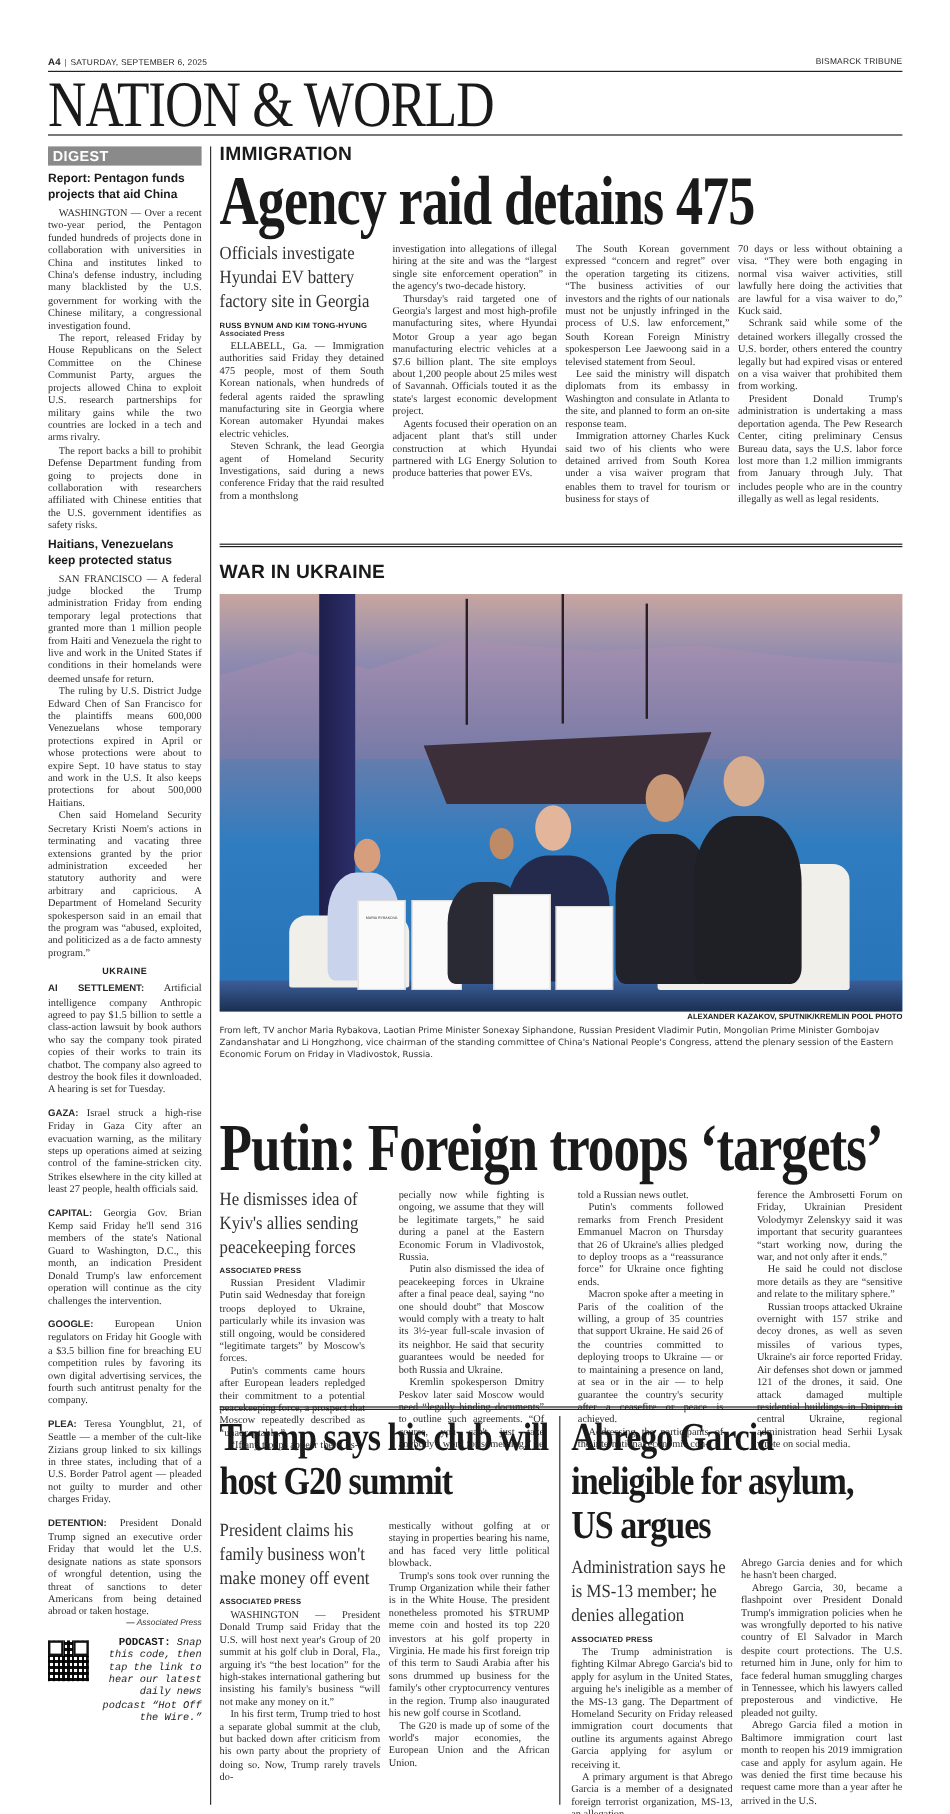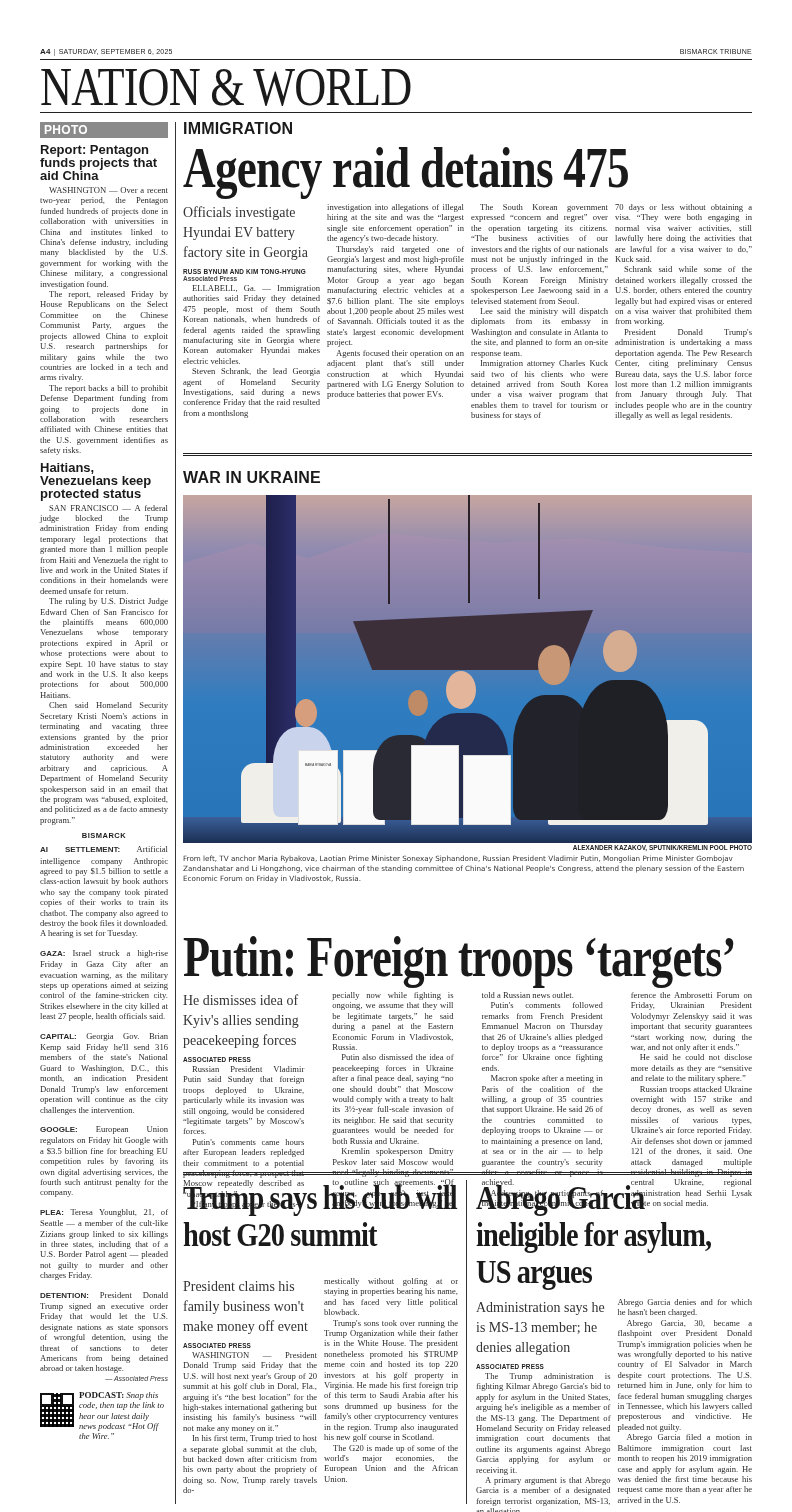--- a/index.html
+++ b/index.html
@@ -11,35 +11,35 @@
   .folio .pg { font-weight: bold; font-size: 8px; }
   .folio .sep { margin: 0 3px; color: #555; }
   .rule-top { position: absolute; left: 40px; top: 59px; width: 712px; height: 1px; background: #222; }
   .section-title { position: absolute; left: 40px; top: 59px; font-family: "Liberation Serif", serif; font-size: 54px; letter-spacing: -1px; line-height: 56px; font-weight: normal; transform: scaleX(0.82); transform-origin: left center; color: #1a1a1a; }
   .rule-mast { position: absolute; left: 40px; top: 112px; width: 712px; height: 1px; background: #222; }
 
   
   .digest { position: absolute; left: 40px; top: 122px; width: 128px; }
   .digest-label { background: #8a8a8a; color: #fff; font-family: "Liberation Sans", sans-serif; font-weight: bold; font-size: 12px; padding: 1px 4px; height: 16px; line-height: 15px; letter-spacing: 0.3px; }
   .digest-vline { position: absolute; left: 175px; top: 122px; width: 1px; height: 1382px; background: #333; }
-  .d-head { font-family: "Liberation Sans", sans-serif; font-weight: bold; font-size: 13px; line-height: 13px; margin-top: 5px; margin-bottom: 3px; color: #1a1a1a; }
+  .d-head { font-family: "Liberation Sans", sans-serif; font-weight: bold; font-size: 10px; line-height: 13px; margin-top: 5px; margin-bottom: 3px; color: #1a1a1a; }
   .d-body p { font-family: "Liberation Serif", serif; font-size: 8.6px; line-height: 10.4px; text-align: justify; text-indent: 9px; color: #2a2a2a; }
   .briefly { text-align: center; font-family: "Liberation Sans", sans-serif; font-weight: bold; font-size: 7.5px; margin: 6px 0 4px; letter-spacing: 0.5px; }
   .brief { font-family: "Liberation Serif", serif; font-size: 8.6px; line-height: 10.4px; text-align: justify; margin-bottom: 9px; color: #2a2a2a; }
   .brief b { font-family: "Liberation Sans", sans-serif; font-size: 8px; }
   .credit { text-align: right; font-style: italic; font-family: "Liberation Sans", sans-serif; font-size: 7px; margin-top: -8px; margin-bottom: 8px; color: #333; }
   .podcast { display: flex; gap: 5px; }
   .qr { width: 34px; height: 34px; flex: none; background:
      repeating-linear-gradient(90deg, #111 0 2px, #fff 2px 4px),
      repeating-linear-gradient(0deg, #111 0 3px, #fff 3px 5px);
      background-blend-mode: multiply; position: relative; margin-top: 3px; }
   .qr::before, .qr::after { content: ""; position: absolute; width: 9px; height: 9px; border: 2px solid #111; background: #fff; }
   .qr::before { left: 0; top: 0; }
   .qr::after { right: 0; top: 0; }
-  .podcast-text { font-family: Liberation Serif, serif; font-style: italic; font-size: 8.6px; line-height: 10.4px; }
+  .podcast-text { font-family: Liberation Mono, monospace; font-style: italic; font-size: 8.6px; line-height: 10.4px; text-align: right; }
   .podcast-text b { font-style: normal; font-size: 9px; }
 
   
   .main { position: absolute; left: 183px; width: 569px; }
   .kicker { font-family: "Liberation Sans", sans-serif; font-weight: bold; font-size: 16px; letter-spacing: 0.2px; color: #1a1a1a; }
   .hed { font-family: "Liberation Serif", serif; font-weight: bold; color: #1a1a1a; letter-spacing: -1px; transform-origin: left top; white-space: nowrap; }
   .cols { display: grid; gap: 7px; }
   .deck { font-family: "Liberation Serif", serif; font-size: 15.5px; line-height: 20px; color: #333; transform: scaleX(0.9); transform-origin: left top; width: 111%; }
   .byline { font-family: "Liberation Sans", sans-serif; font-weight: bold; font-size: 6.4px; letter-spacing: 0.2px; margin-top: 6px; color: #222; }
   .agency { font-family: "Liberation Sans", sans-serif; font-size: 6.5px; font-weight: bold; color: #444; margin-bottom: 1px; }
@@ -70,41 +70,41 @@
   <div>
     <span class="pg">A4</span><span class="sep">|</span><span>SATURDAY, SEPTEMBER 6, 2025</span>
   </div>
   <div>BISMARCK TRIBUNE</div>
 </div>
 <div class="rule-top"></div>
 <div class="section-title">NATION &amp; WORLD</div>
 <div class="rule-mast"></div>
 
 <div class="digest">
-  <div class="digest-label">PHOTO</div>
+  <div class="digest-label">DIGEST</div>
 
   <div>
     <div class="d-head">Report: Pentagon funds projects that aid China</div>
     <div class="d-body">
       <p>WASHINGTON — Over a recent two-year period, the Pentagon funded hundreds of projects done in collaboration with universities in China and institutes linked to China's defense industry, including many blacklisted by the U.S. government for working with the Chinese military, a congressional investigation found.</p>
       <p>The report, released Friday by House Republicans on the Select Committee on the Chinese Communist Party, argues the projects allowed China to exploit U.S. research partnerships for military gains while the two countries are locked in a tech and arms rivalry.</p>
       <p>The report backs a bill to prohibit Defense Department funding from going to projects done in collaboration with researchers affiliated with Chinese entities that the U.S. government identifies as safety risks.</p>
     </div>
   </div>
 
   <div style="margin-top:4px;">
     <div class="d-head">Haitians, Venezuelans keep protected status</div>
     <div class="d-body">
       <p>SAN FRANCISCO — A federal judge blocked the Trump administration Friday from ending temporary legal protections that granted more than 1 million people from Haiti and Venezuela the right to live and work in the United States if conditions in their homelands were deemed unsafe for return.</p>
       <p>The ruling by U.S. District Judge Edward Chen of San Francisco for the plaintiffs means 600,000 Venezuelans whose temporary protections expired in April or whose protections were about to expire Sept. 10 have status to stay and work in the U.S. It also keeps protections for about 500,000 Haitians.</p>
       <p>Chen said Homeland Security Secretary Kristi Noem's actions in terminating and vacating three extensions granted by the prior administration exceeded her statutory authority and were arbitrary and capricious. A Department of Homeland Security spokesperson said in an email that the program was “abused, exploited, and politicized as a de facto amnesty program.”</p>
     </div>
   </div>
 
-  <div class="briefly">BISMARCK</div>
+  <div class="briefly">UKRAINE</div>
   <div class="brief"><b>AI SETTLEMENT:</b> <span>Artificial intelligence company Anthropic agreed to pay $1.5 billion to settle a class-action lawsuit by book authors who say the company took pirated copies of their works to train its chatbot. The company also agreed to destroy the book files it downloaded. A hearing is set for Tuesday.</span></div>
   <div class="brief"><b>GAZA:</b> <span>Israel struck a high-rise Friday in Gaza City after an evacuation warning, as the military steps up operations aimed at seizing control of the famine-stricken city. Strikes elsewhere in the city killed at least 27 people, health officials said.</span></div>
   <div class="brief"><b>CAPITAL:</b> <span>Georgia Gov. Brian Kemp said Friday he'll send 316 members of the state's National Guard to Washington, D.C., this month, an indication President Donald Trump's law enforcement operation will continue as the city challenges the intervention.</span></div>
   <div class="brief"><b>GOOGLE:</b> <span>European Union regulators on Friday hit Google with a $3.5 billion fine for breaching EU competition rules by favoring its own digital advertising services, the fourth such antitrust penalty for the company.</span></div>
   <div class="brief"><b>PLEA:</b> <span>Teresa Youngblut, 21, of Seattle — a member of the cult-like Zizians group linked to six killings in three states, including that of a U.S. Border Patrol agent — pleaded not guilty to murder and other charges Friday.</span></div>
   <div class="brief"><b>DETENTION:</b> <span>President Donald Trump signed an executive order Friday that would let the U.S. designate nations as state sponsors of wrongful detention, using the threat of sanctions to deter Americans from being detained abroad or taken hostage.</span></div>
   <div class="credit">— Associated Press</div>
 
   <div class="podcast">
     <div class="qr"></div>
@@ -184,21 +184,21 @@
 <div class="photo-credit">ALEXANDER KAZAKOV, SPUTNIK/KREMLIN POOL PHOTO</div>
 <div class="cutline">From left, TV anchor Maria Rybakova, Laotian Prime Minister Sonexay Siphandone, Russian President Vladimir Putin, Mongolian Prime Minister Gombojav Zandanshatar and Li Hongzhong, vice chairman of the standing committee of China's National People's Congress, attend the plenary session of the Eastern Economic Forum on Friday in Vladivostok, Russia.</div>
 
 <div class="main" style="top:928px;">
   <div class="hed" style="font-size:56px; line-height:58px; transform: scaleX(0.79);">Putin: Foreign troops ‘targets’</div>
   <div class="cols" style="grid-template-columns: repeat(4, 1fr); margin-top:4px;gap:28px;">
     <div>
       <div class="deck">He dismisses idea of Kyiv's allies sending peacekeeping forces</div>
       <div class="byline" style="margin-bottom:1px;">ASSOCIATED PRESS</div>
       <div class="body">
-        <p>Russian President Vladimir Putin said Sunday that foreign troops deployed to Ukraine, particularly while its invasion was still ongoing, would be considered “legitimate targets” by Moscow's forces.</p>
+        <p>Russian President Vladimir Putin said Wednesday that foreign troops deployed to Ukraine, particularly while its invasion was still ongoing, would be considered “legitimate targets” by Moscow's forces.</p>
         <p>Putin's comments came hours after European leaders repledged their commitment to a potential peacekeeping force, a prospect that Moscow repeatedly described as “unacceptable.”</p>
         <p>“If any troops appear there, es-</p>
       </div>
     </div>
     <div class="body">
       <p style="text-indent:0">pecially now while fighting is ongoing, we assume that they will be legitimate targets,” he said during a panel at the Eastern Economic Forum in Vladivostok, Russia.</p>
       <p>Putin also dismissed the idea of peacekeeping forces in Ukraine after a final peace deal, saying “no one should doubt” that Moscow would comply with a treaty to halt its 3½-year full-scale invasion of its neighbor. He said that security guarantees would be needed for both Russia and Ukraine.</p>
       <p>Kremlin spokesperson Dmitry Peskov later said Moscow would need “legally binding documents” to outline such agreements. “Of course, you can't just take anybody's word for something,” he</p>
     </div>
     <div class="body">
@@ -212,21 +212,21 @@
       <p>He said he could not disclose more details as they are “sensitive and relate to the military sphere.”</p>
       <p>Russian troops attacked Ukraine overnight with 157 strike and decoy drones, as well as seven missiles of various types, Ukraine's air force reported Friday. Air defenses shot down or jammed 121 of the drones, it said. One attack damaged multiple residential buildings in Dnipro in central Ukraine, regional administration head Serhii Lysak wrote on social media.</p>
     </div>
   </div>
 </div>
 
 <div class="main double-rule" style="top:1172px;"></div>
 
 <div style="position:absolute; left:183px; top:1180px; width:275px;">
   <div class="hed" style="font-size:33px; line-height:37px; white-space:normal; font-weight:bold; transform: scaleX(0.86); width:116%;">Trump says his club will host G20 summit</div>
-  <div class="cols" style="grid-template-columns: 1fr 1fr; margin-top:22px;">
+  <div class="cols" style="grid-template-columns: 1fr 1fr; margin-top:12px;">
     <div>
       <div class="deck">President claims his family business won't make money off event</div>
       <div class="byline" style="margin-bottom:1px;">ASSOCIATED PRESS</div>
       <div class="body">
         <p>WASHINGTON — President Donald Trump said Friday that the U.S. will host next year's Group of 20 summit at his golf club in Doral, Fla., arguing it's “the best location” for the high-stakes international gathering but insisting his family's business “will not make any money on it.”</p>
         <p>In his first term, Trump tried to host a separate global summit at the club, but backed down after criticism from his own party about the propriety of doing so. Now, Trump rarely travels do-</p>
       </div>
     </div>
     <div class="body">
       <p style="text-indent:0">mestically without golfing at or staying in properties bearing his name, and has faced very little political blowback.</p>

